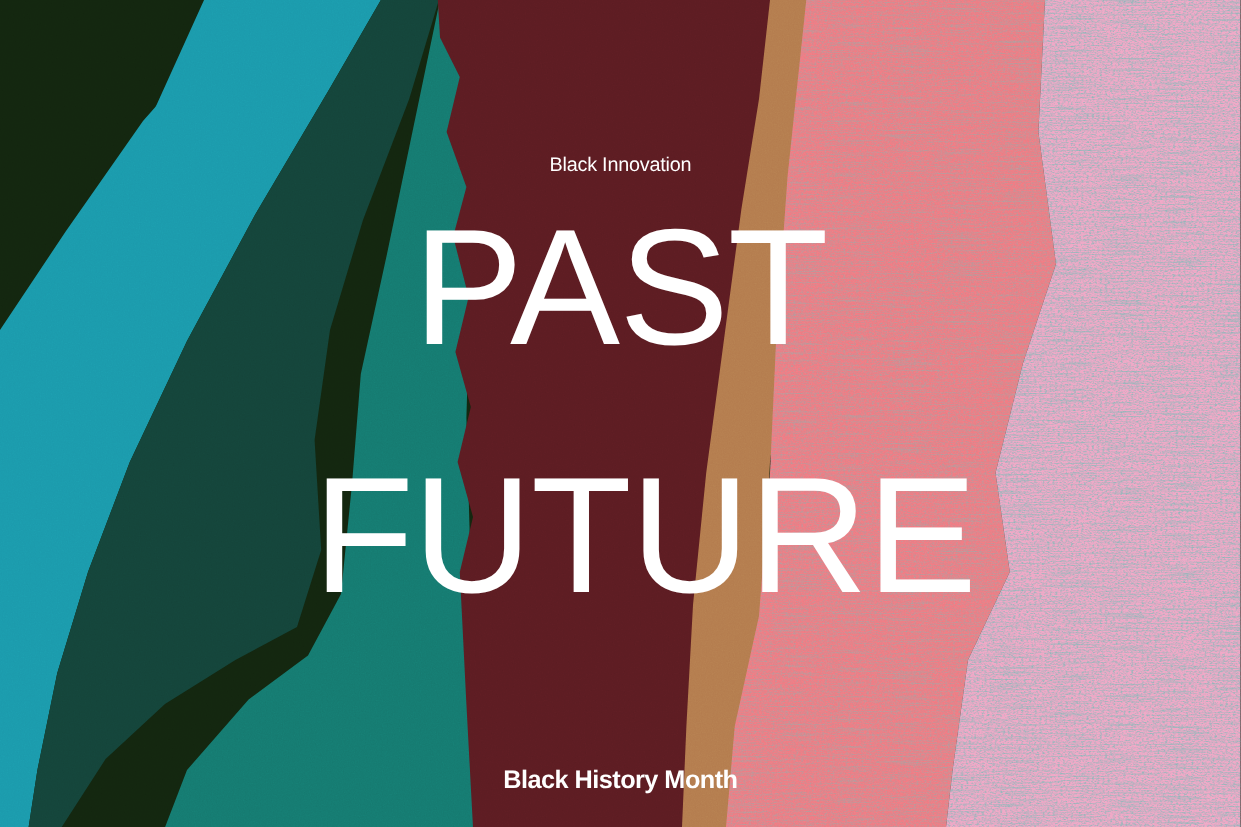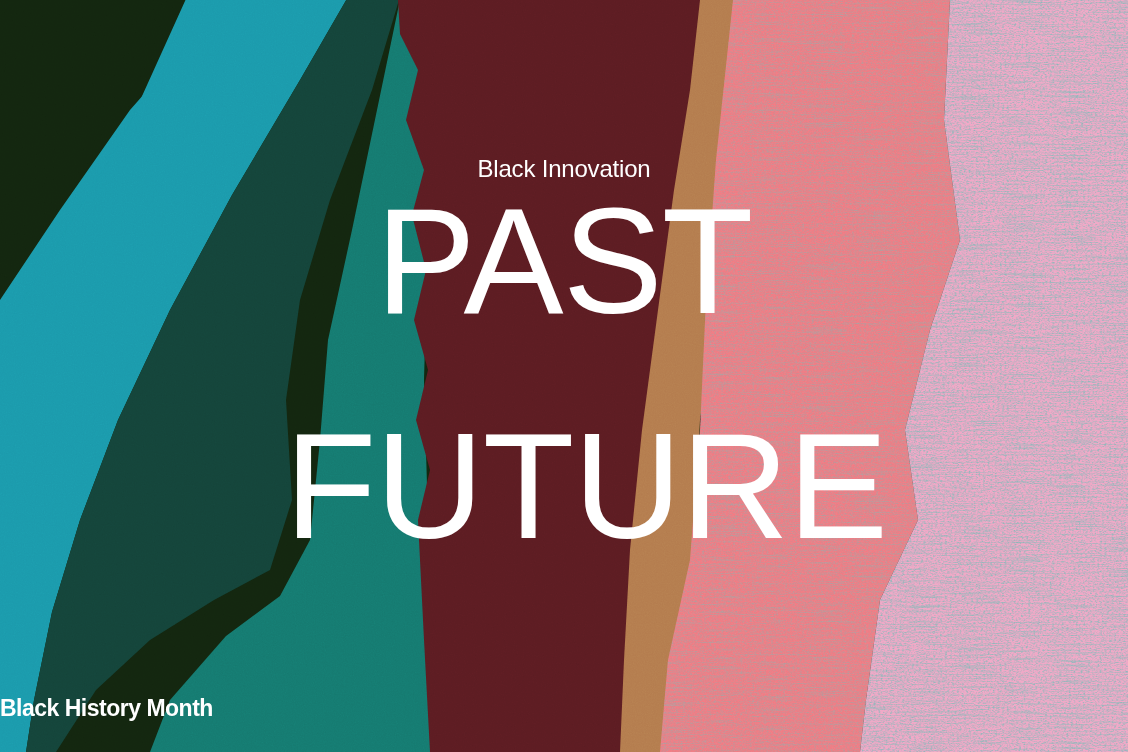--- a/index.html
+++ b/index.html
@@ -25,36 +25,36 @@
     display: block;
   }
   
   #text-layer {
     position: absolute;
     inset: 0;
     color: #FFFFFF;
   }
   .eyebrow {
     position: absolute;
-    top: 157px;
+    top: 140px;
     left: 0;
     width: 100%;
     text-align: center;
-    font-size: 24px;
+    font-size: 18px;
     font-weight: 500;
     letter-spacing: -0.2px;
     line-height: 1;
     white-space: nowrap;
   }
   .footer-line {
     position: absolute;
     top: 697px;
     left: 0;
     width: 100%;
-    text-align: left;
+    text-align: center;
     font-size: 23px;
     font-weight: 700;
     letter-spacing: -0.5px;
     line-height: 1;
     white-space: nowrap;
   }
   .headline {
     position: absolute;
     left: 0;
     width: 100%;

